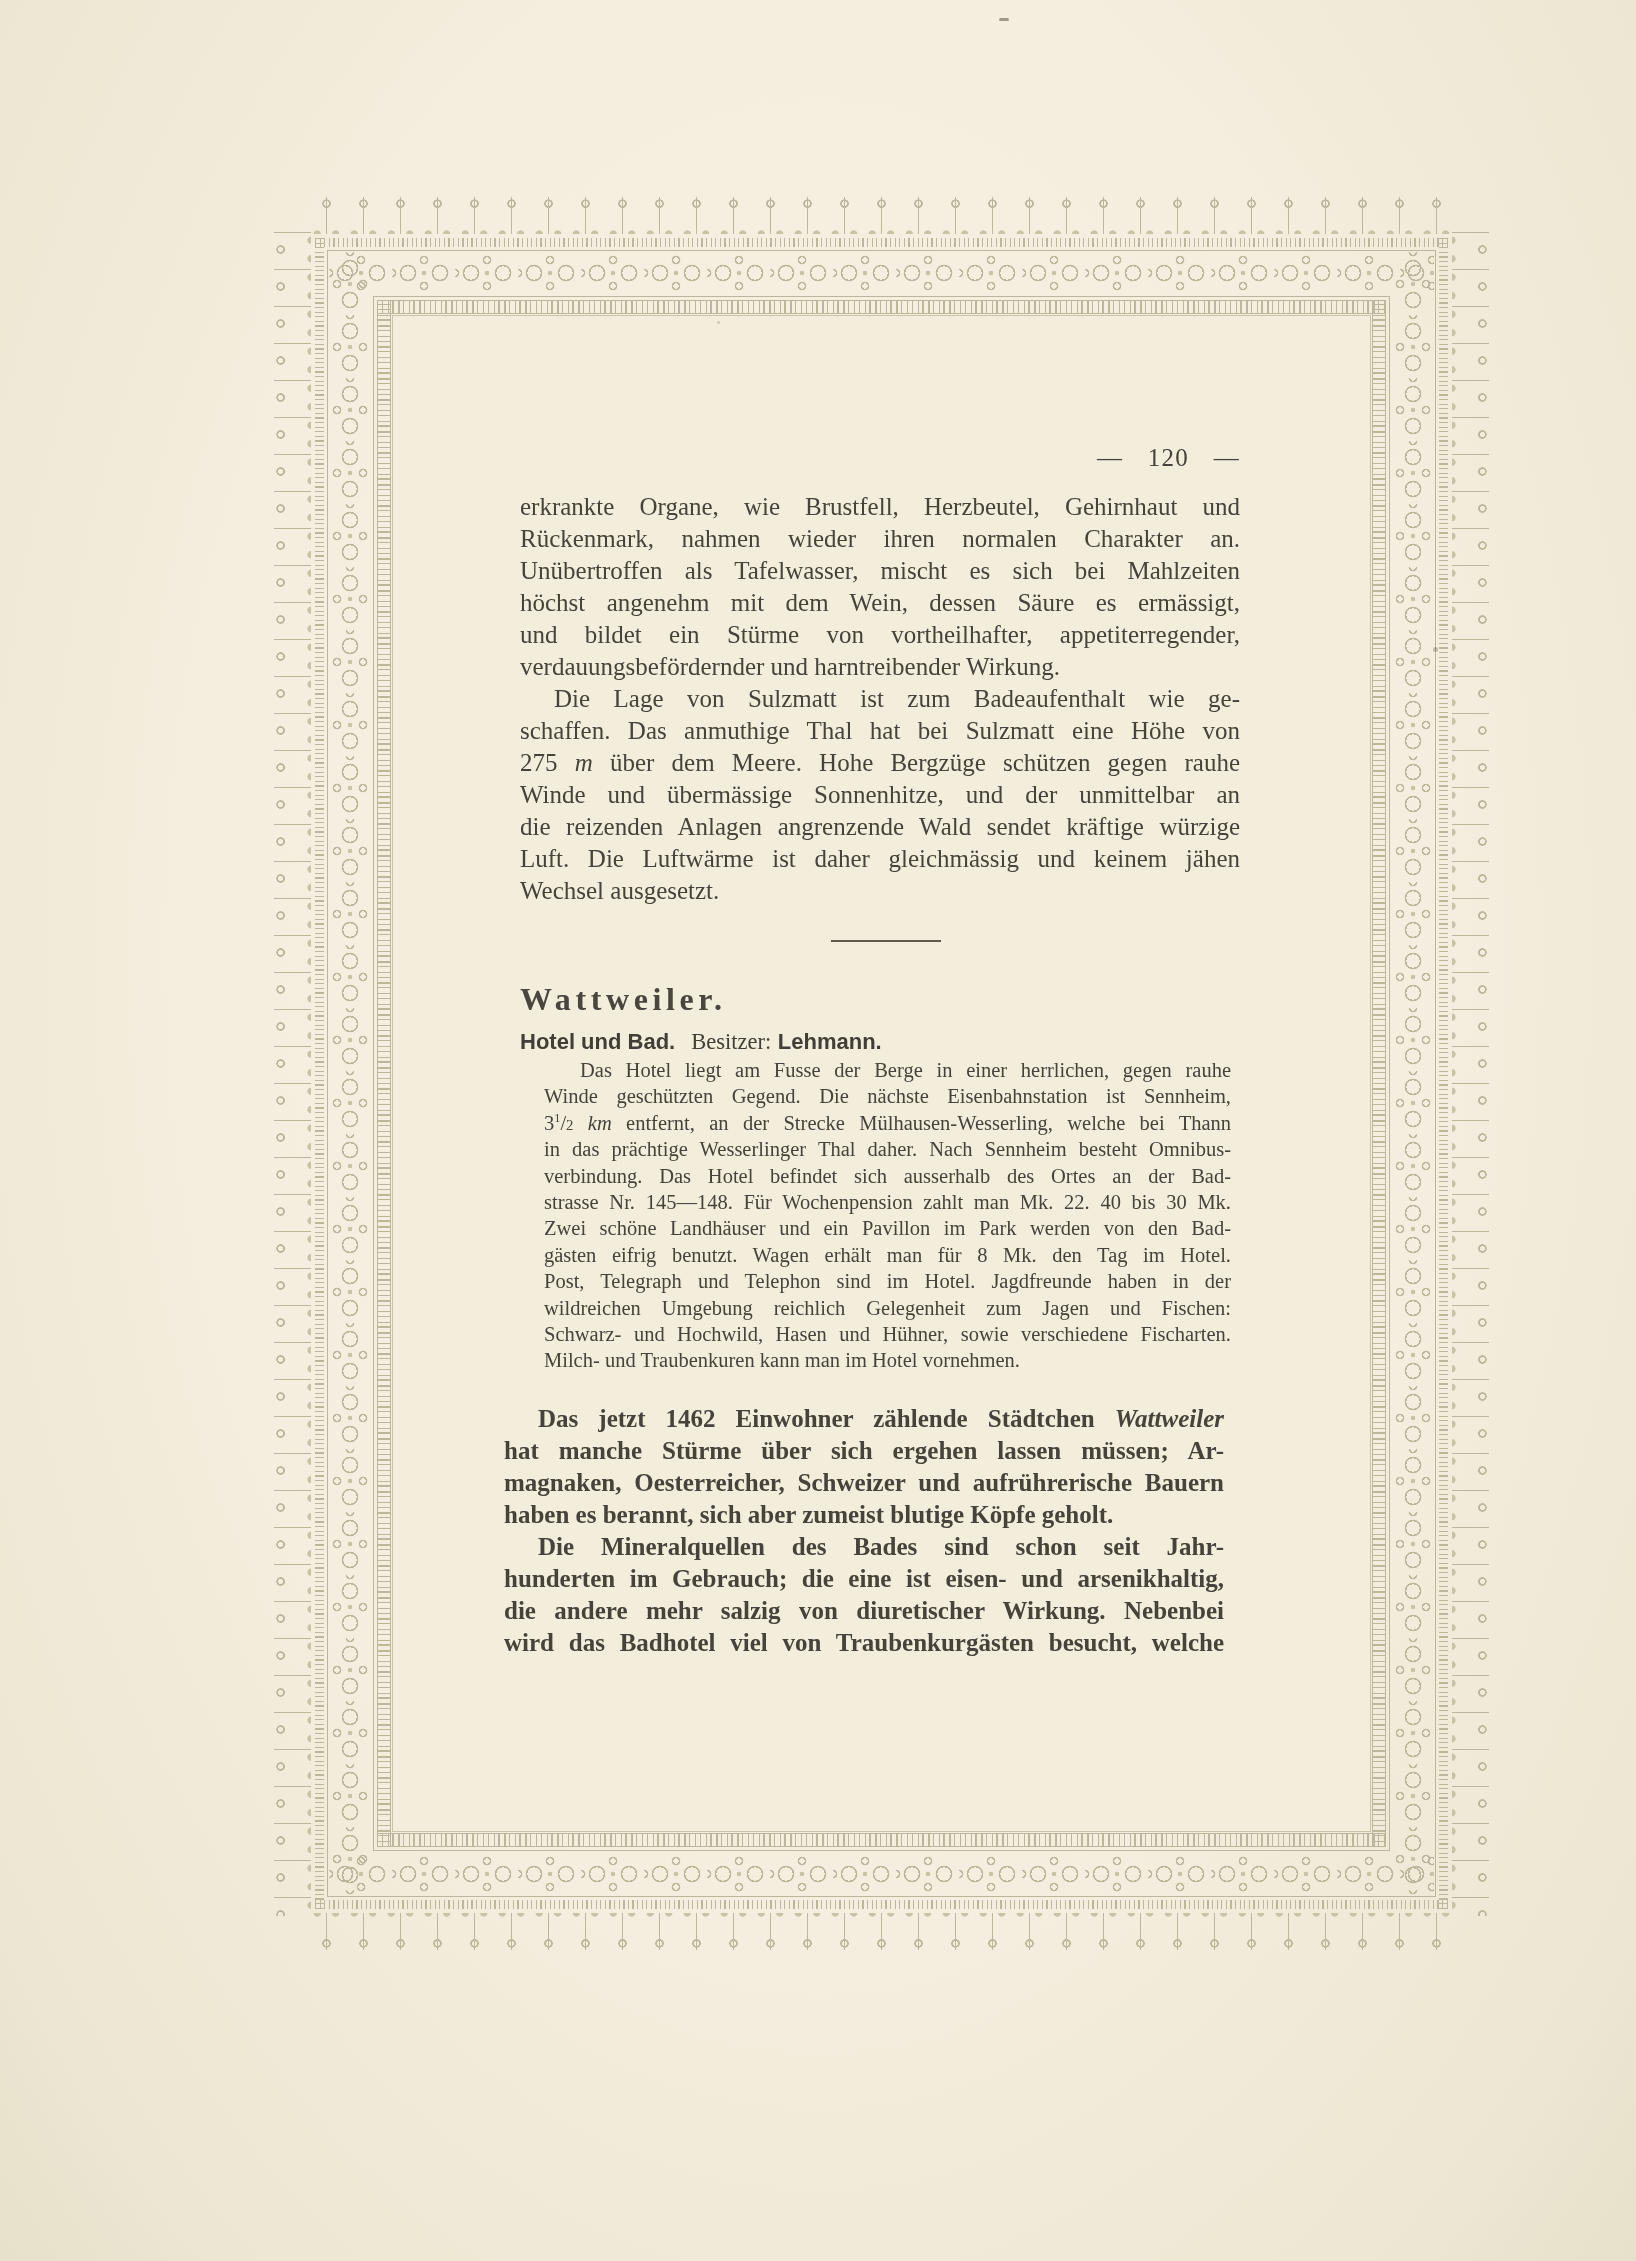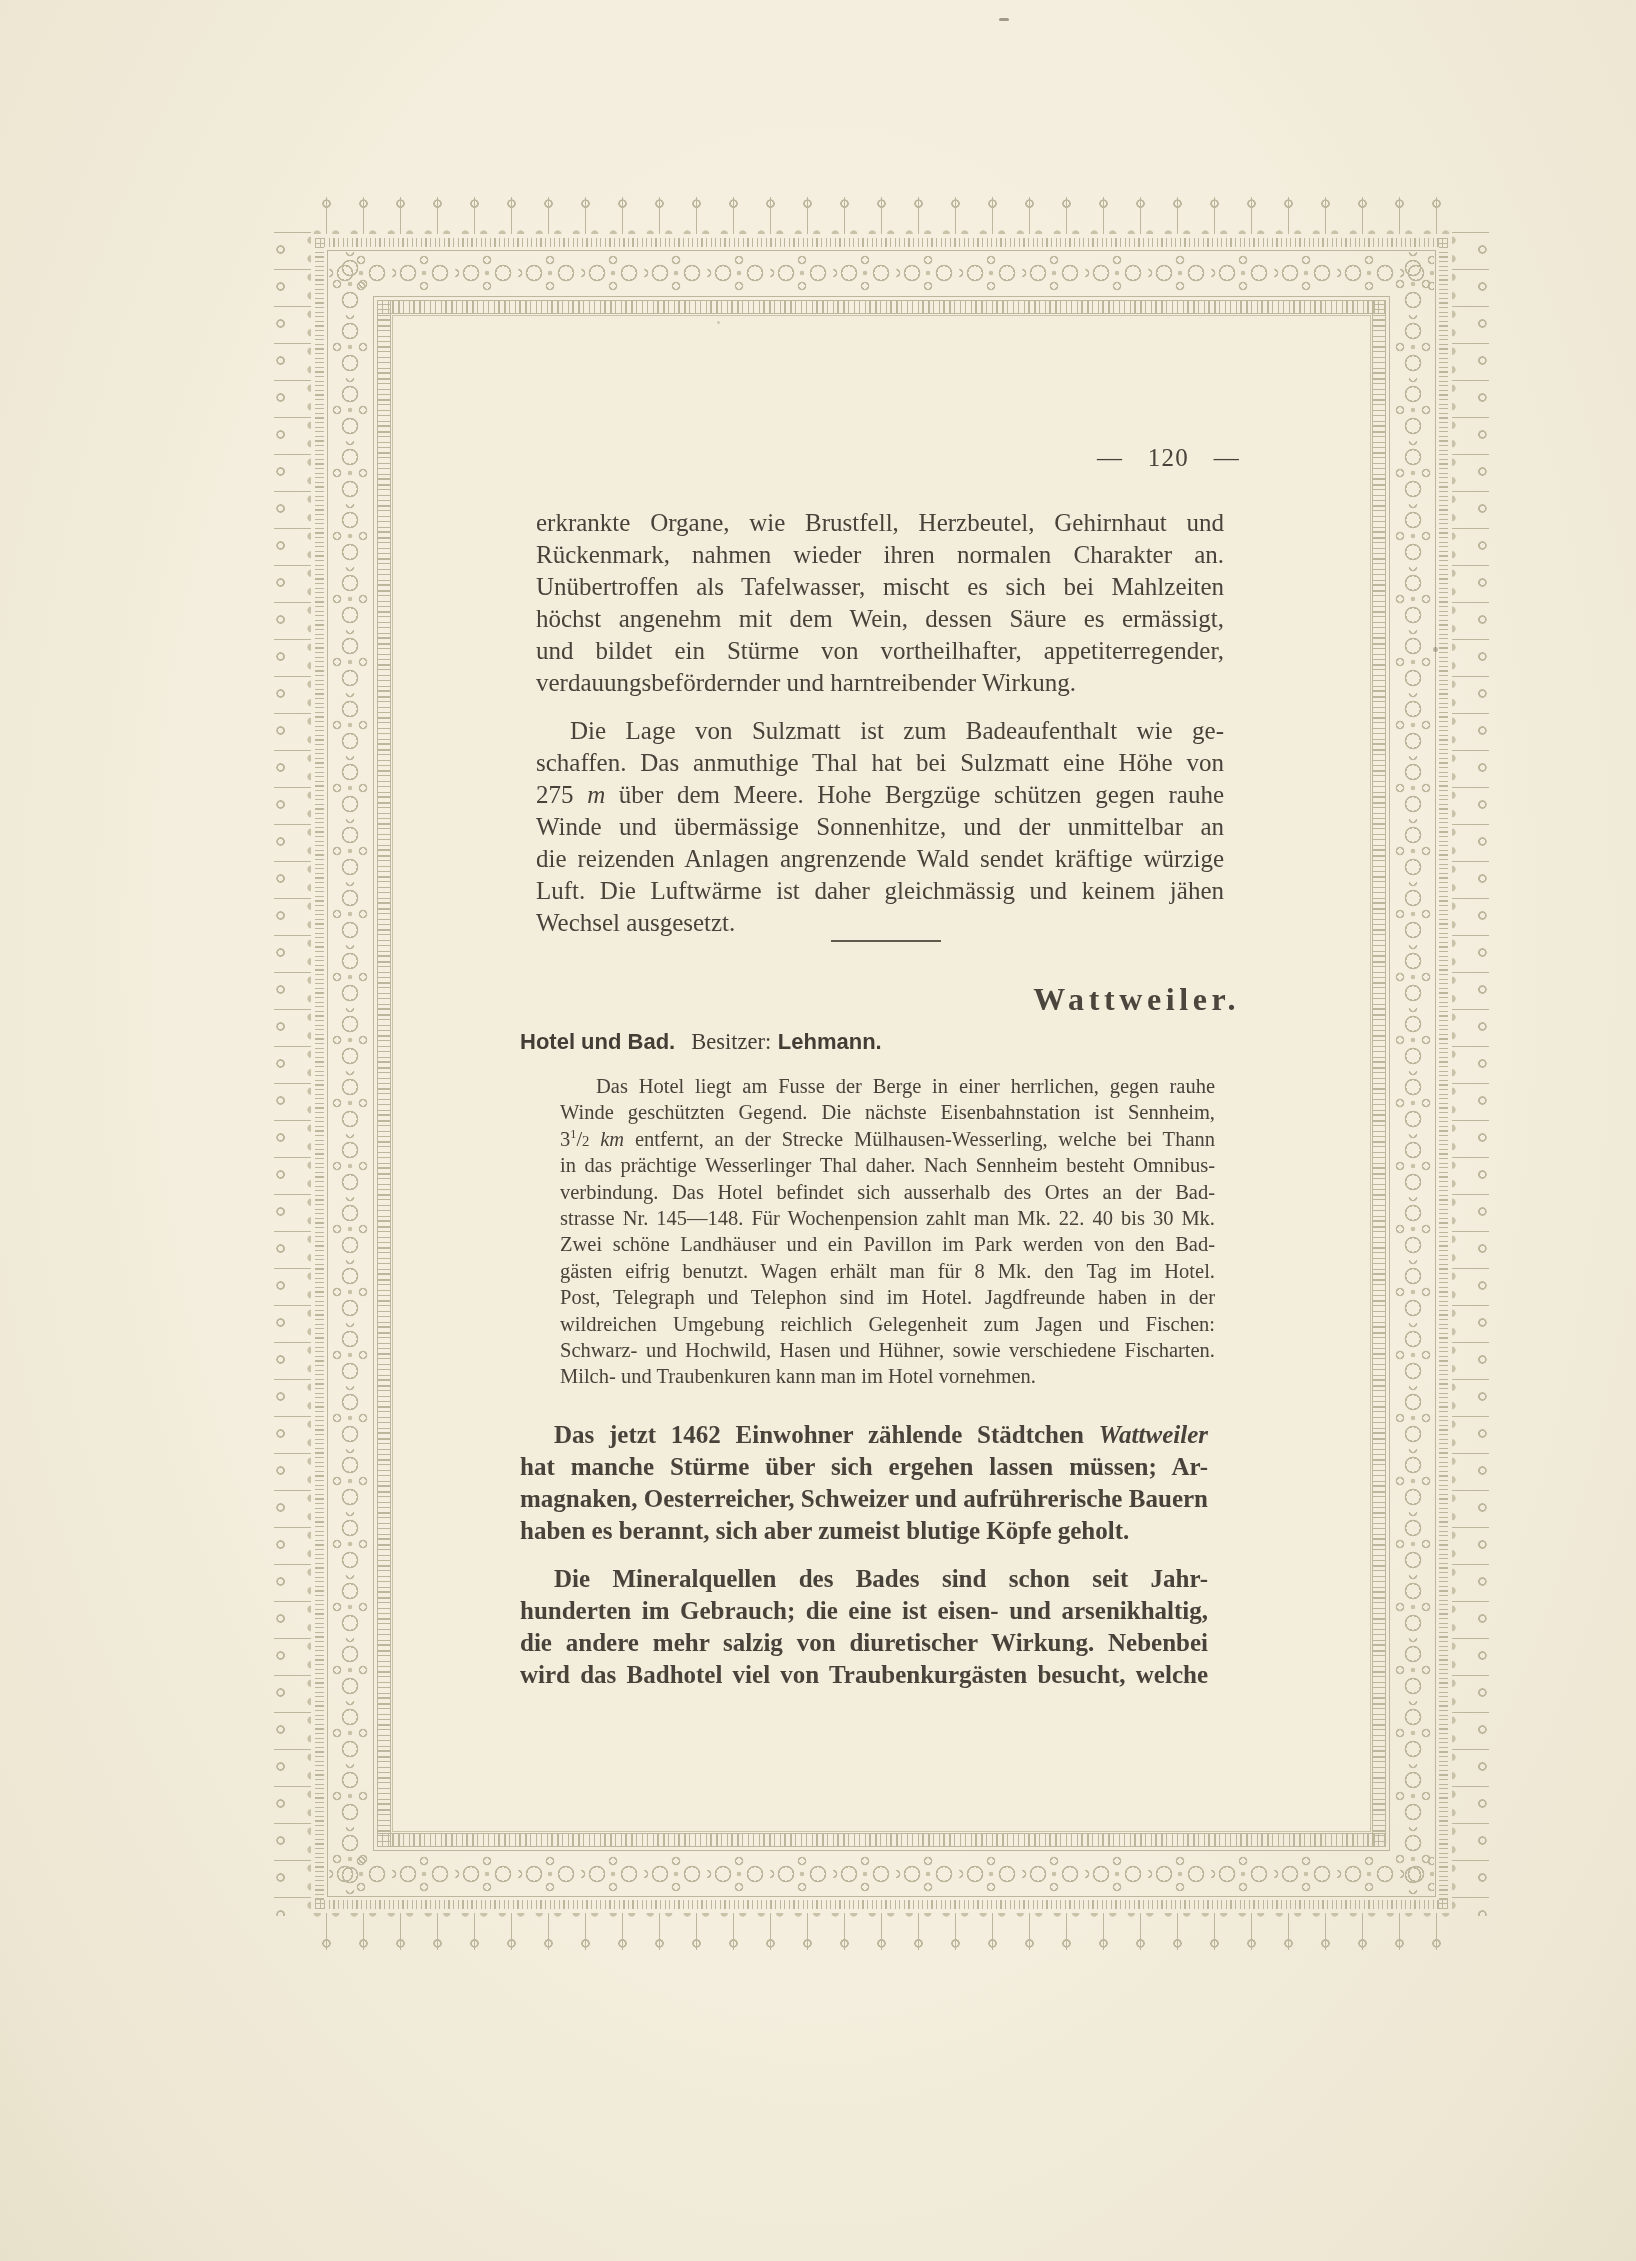--- a/index.html
+++ b/index.html
@@ -95,33 +95,33 @@
   .greek-left,.greek-right{top:103px;bottom:103px;width:12px;border-left:1.3px solid var(--orn);border-right:1.3px solid var(--orn);
     background:repeating-linear-gradient(0deg, var(--orn) 0 1.3px, rgba(0,0,0,0) 1.3px 4.6px, var(--orn) 4.6px 6px, rgba(0,0,0,0) 6px 10.6px);}
   .greek-left{left:103px;} .greek-right{right:103px;}
   
   .page-number{position:absolute;left:520px;top:444px;width:720px;text-align:right;
     font-size:25px;letter-spacing:1.3px;word-spacing:17px;color:var(--ink);}
   .text-block{position:absolute;}
   #block-top{left:520px;top:491px;width:720px;}
   #block-petit{left:544px;top:1057px;width:687px;}
   #block-bottom{left:504px;top:1403px;width:720px;font-weight:bold;}
-  .para{margin:16px;}
+  .para{margin:0;}
   .tline{text-align:justify;text-align-last:justify;overflow:visible;}
   .tline.nojust{text-align-last:left;}
   .para.main .tline{font-size:25px;height:32px;line-height:32px;}
   .para.small .tline{font-size:20.5px;height:26.4px;line-height:26.4px;}
   .para.main .tline.first{text-indent:34px;}
   .para.small .tline.first{text-indent:36px;}
   .tline em{font-style:italic;}
   .tline .sup{font-size:60%;vertical-align:super;line-height:0;}
   .tline .sm{font-size:72%;}
   .section-divider{position:absolute;left:831px;top:940px;width:110px;height:0;
     border-top:2px solid #5f594e;}
-  .heading{position:absolute;left:520px;top:981px;width:720px;text-align:right;
+  .heading{position:absolute;left:520px;top:981px;width:720px;text-align:left;
     font-size:32px;font-weight:bold;letter-spacing:4.6px;color:#4b463d;}
   .subheading{position:absolute;left:520px;top:1029px;width:720px;text-align:left;font-size:22.5px;color:#423d35;}
   .subheading .sub-bold{font-family:"Liberation Sans","DejaVu Sans",sans-serif;font-weight:bold;font-size:22px;}
   .subheading .sub-roman{font-family:"Liberation Serif","DejaVu Serif",serif;margin-left:16px;}
   .subheading .gap{display:inline-block;width:6.6px;}
   
   .speck{position:absolute;background:rgba(92,86,70,.55);border-radius:2px;}
   #speck-1{left:999px;top:18px;width:10px;height:2.6px;}
   #speck-2{left:1433px;top:647px;width:4.6px;height:4.6px;border-radius:50%;background:rgba(92,86,70,.35);}
   #speck-3{left:717px;top:321px;width:3.3px;height:3.3px;border-radius:50%;background:rgba(92,86,70,.25);}

